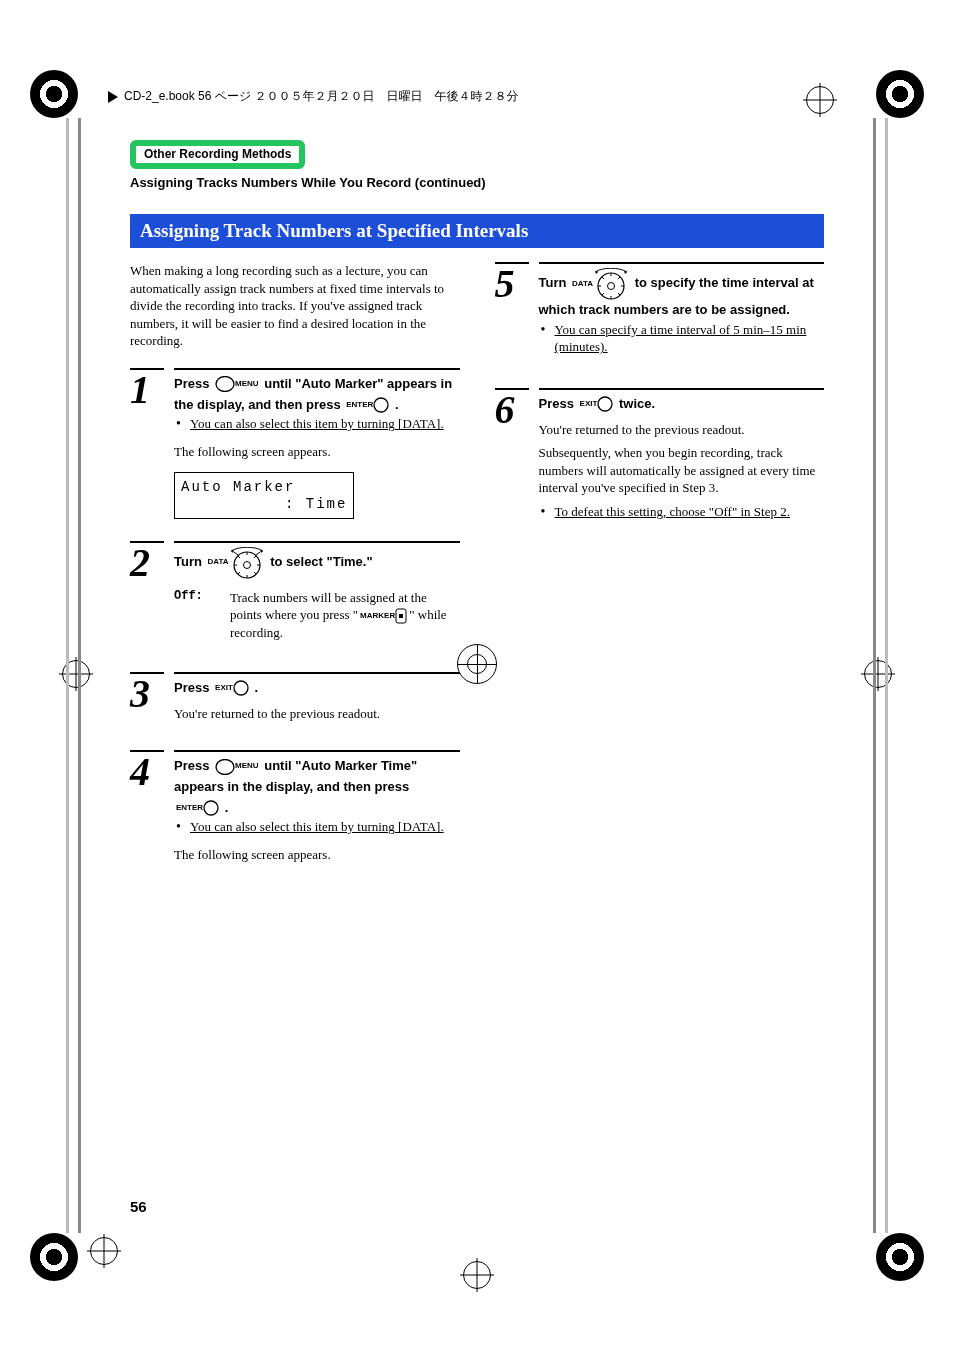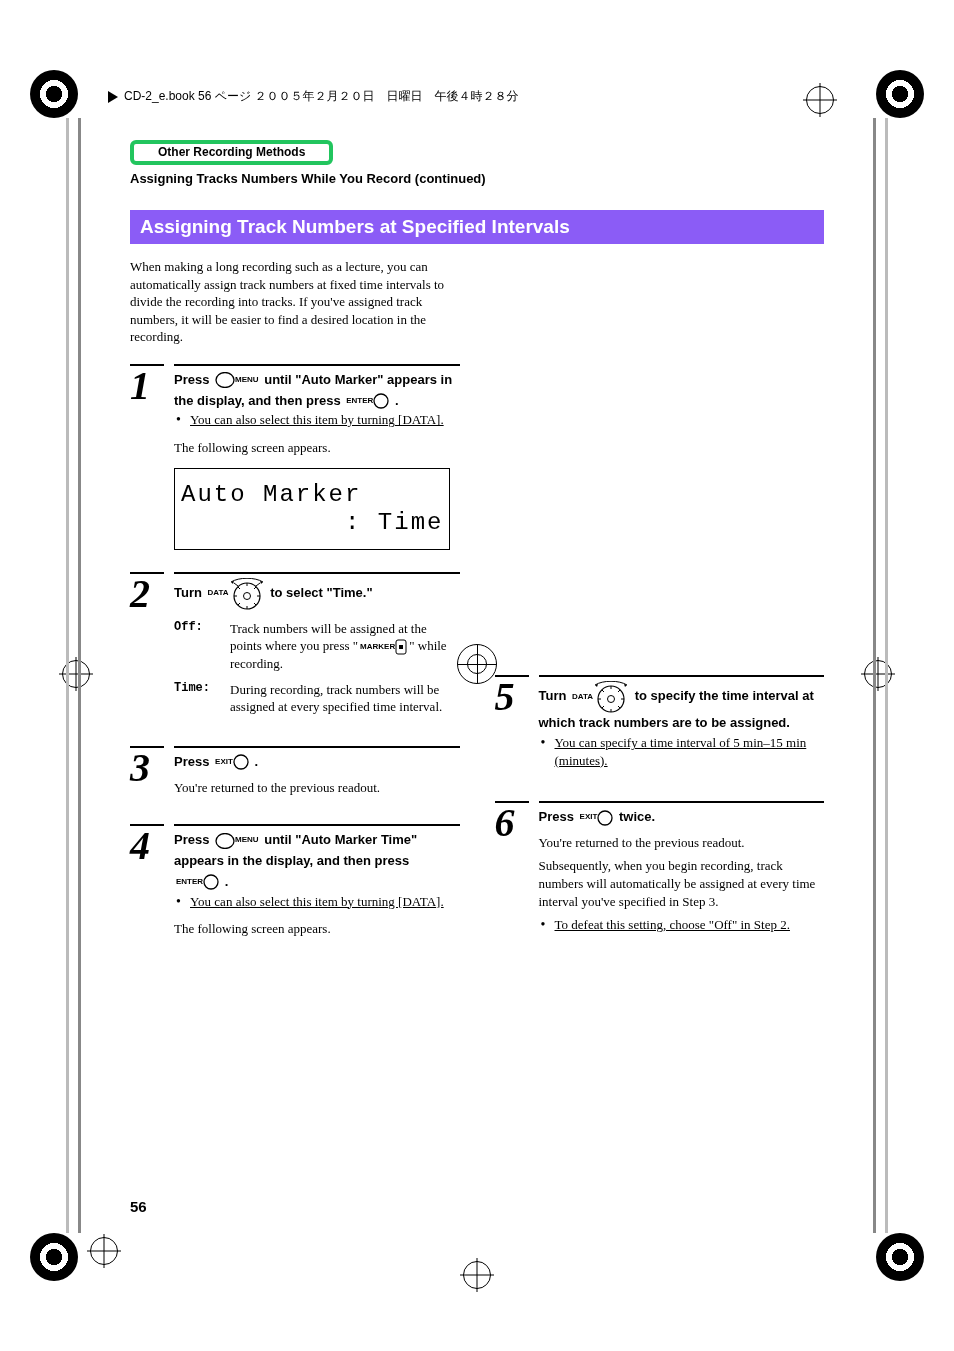--- a/index.html
+++ b/index.html
@@ -86,49 +86,48 @@
   .page {
     position: absolute;
     top: 140px;
     left: 130px;
     right: 130px;
     bottom: 140px;
   }
 
   .tag {
     display: inline-block;
-    border: 4px solid #22c55e;
+    border: 6px solid #22c55e;
     border-radius: 6px;
-    padding: 1px 24px 2px;
+    padding: 1px 8px 2px;
     font-family: Arial, Helvetica, sans-serif;
     font-weight: bold;
     font-size: 12px;
     margin-bottom: 6px;
   }
   .cont {
     font-family: Arial, Helvetica, sans-serif;
     font-weight: bold;
     font-size: 13px;
     margin-bottom: 24px;
   }
 
   .section-bar {
-    background: #8b5cf6;
+    background: #1d4ed8;
     color: #fff;
-    font-family: Liberation Sans, sans-serif;
+    font-family: Liberation Serif, serif;
     font-weight: bold;
     font-size: 19px;
     padding: 6px 10px;
     margin-bottom: 14px;
   }
 
   .columns {
     display: flex;
     gap: 35px;
-    align-items: flex-end;
   }
   .col {
     flex: 1 1 0;
     min-width: 0;
   }
 
   .intro {
     font-size: 13px;
     line-height: 1.35;
     margin-bottom: 18px;
@@ -204,24 +203,24 @@
   }
   .body-text {
     font-size: 13px;
     line-height: 1.35;
     margin: 6px 0;
   }
 
   .lcd {
     border: 1px solid #000;
     font-family: "Courier New", monospace;
-    font-size: 24px;
+    font-size: 14px;
     letter-spacing: 2px;
     line-height: 1.15;
-    padding: 12px 6px;
+    padding: 6px 6px;
     display: inline-block;
     white-space: pre;
     margin-top: 6px;
   }
 
   .def-list {
     margin-top: 10px;
     font-size: 13px;
   }
   .def-row {
@@ -363,24 +362,20 @@
                 <div class="dd">
                   <span>Track numbers will be assigned at the points where you press "</span><span class="btn-wrap">
                       <span class="sup">MARKER</span>
                       <svg width="12" height="16" viewBox="0 0 12 16">
                         <rect x="1" y="1" width="10" height="14" rx="2" fill="none" stroke="#000" stroke-width="1"></rect>
                         <rect x="4" y="6" width="4" height="4" fill="#000"></rect>
                       </svg>
                     </span><span>" while recording.</span>
                 </div>
               </div>
-              <div class="def-row">
-                <div class="dt">Time:</div>
-                <div class="dd">During recording, track numbers will be assigned at every specified time interval.</div>
-              </div>
             </div>
           </div>
         </div>
       </div>
 
       <div class="step">
         <div class="step-row">
           <div class="step-num">3</div>
           <div class="step-body">
             <div class="rule"></div>

